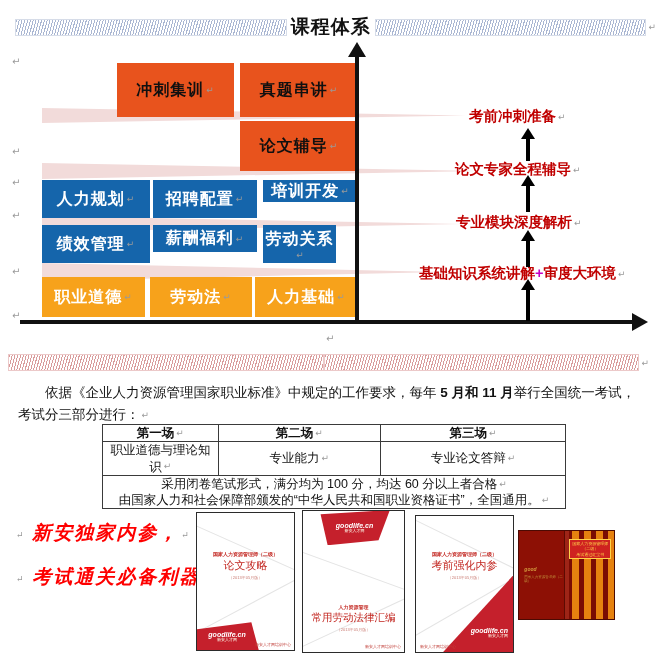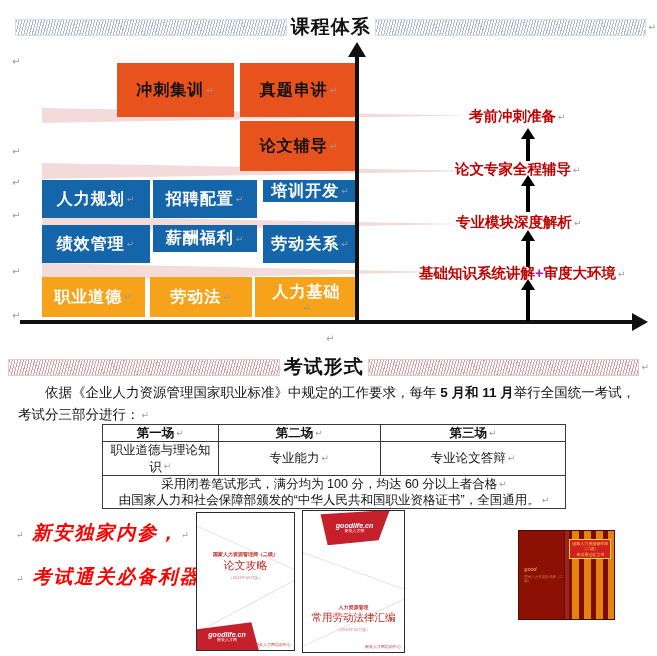--- a/index.html
+++ b/index.html
@@ -119,34 +119,34 @@
       <span class="plc">↵</span>
   </div>
   <div class="bx bx-bl" style="left:42px;top:225px;width:108px;height:38px;">
     <span>绩效管理</span>
       <span class="plc">↵</span>
   </div>
   <div class="bx bx-bl" style="left:153px;top:225px;width:104px;height:27px;">
     <span>薪酬福利</span>
       <span class="plc">↵</span>
   </div>
-  <div class="bx bx-bl" style="left:263px;top:225px;width:95px;height:38px;">
+  <div class="bx bx-bl" style="left:263px;top:225px;width:73px;height:38px;flex-direction:column;">
     <span>劳动关系</span>
       <span class="plc">↵</span>
   </div>
 
   <div class="bx bx-or" style="left:42px;top:277px;width:103px;height:40px;">
     <span>职业道德</span>
       <span class="plc">↵</span>
   </div>
   <div class="bx bx-or" style="left:150px;top:277px;width:102px;height:40px;">
     <span>劳动法</span>
       <span class="plc">↵</span>
   </div>
-  <div class="bx bx-or" style="left:255px;top:277px;width:103px;height:40px;flex-direction:column;">
+  <div class="bx bx-or" style="left:255px;top:277px;width:103px;height:40px;">
     <span>人力基础</span>
       <span class="plc">↵</span>
   </div>
 
   <div class="tri-up" style="left:348px;top:42px;"></div>
   <div class="vline" style="left:355px;top:56px;width:4px;height:266px;"></div>
   <div class="vline" style="left:20px;top:320px;width:614px;height:4px;"></div>
   <div class="tri-right" style="left:632px;top:313px;"></div>
 
   <div class="anno" style="left:469px;top:107px;text-align:right;">
@@ -174,21 +174,20 @@
     <div class="head"></div>
       <div class="shaft" style="height:26px;"></div>
   </div>
   <div class="uparrow" style="left:521px;top:279px;">
     <div class="head"></div>
       <div class="shaft" style="height:31px;"></div>
   </div>
 
   <div class="titlebar" style="top:354px;">
     <div class="hatch pink"></div>
-    <div class="sec-title">考试形式</div>
     <div class="hatch pink"></div>
     <span class="plc">↵</span>
   </div>
 
   <p class="intro">
     <span>依据《企业人力资源管理国家职业标准》中规定的工作要求，每年 </span><b>5 月和 11 月</b><span>举行全国统一考试，</span><br>
     <span>考试分三部分进行：</span><span class="plc">↵</span>
   </p>
 
   <table class="exam">
@@ -250,20 +249,34 @@
       <div class="logo-sub">新安人才网</div>
     </div>
     <div class="bw-text" style="top:40%;margin-top:37px;">
       <div class="bw-series">人力资源管理</div>
       <div class="bw-title" style="font-size:10.5px;">常用劳动法律汇编</div>
       <div class="bw-edition">（2013年05月版）</div>
     </div>
     <div class="bw-footer">新安人才网培训中心</div>
   </div>
 
+  <div class="book" style="left:415px;top:515px;width:97px;height:136px;">
+    <div class="cover-line" style="top:26%;transform:rotate(26deg);"></div>
+    <div class="cover-line" style="top:60%;transform:rotate(-30deg);"></div>
+    <div class="bw-text" style="top:26%;">
+      <div class="bw-series">国家人力资源管理师（二级）</div>
+      <div class="bw-title" style="font-size:11px;">考前强化内参</div>
+      <div class="bw-edition">（2013年05月版）</div>
+    </div>
+    <div class="redshape" style="right:-1px;bottom:-1px;width:74%;height:74%;clip-path:polygon(100% 22%,100% 100%,0 100%);align-items:flex-end;justify-content:flex-end;padding:0 6px 14px 0;box-sizing:border-box;">
+      <div class="logo-main">goodlife.cn</div>
+      <div class="logo-sub">新安人才网</div>
+    </div>
+    <div class="bw-footer" style="right:auto;left:4px;">新安人才网培训中心</div>
+  </div>
 
   <div class="b4" style="left:518px;top:530px;width:95px;height:88px;">
     <div class="b4-front">
       <div class="b4-logo">good</div>
       <div class="b4-logo-sub">国家人力资源管理师（二级）</div>
     </div>
     <div class="b4-spine"></div>
     <div class="b4-right"></div>
     <div class="b4-label">
       <div>国家人力资源管理师（二级）</div>

